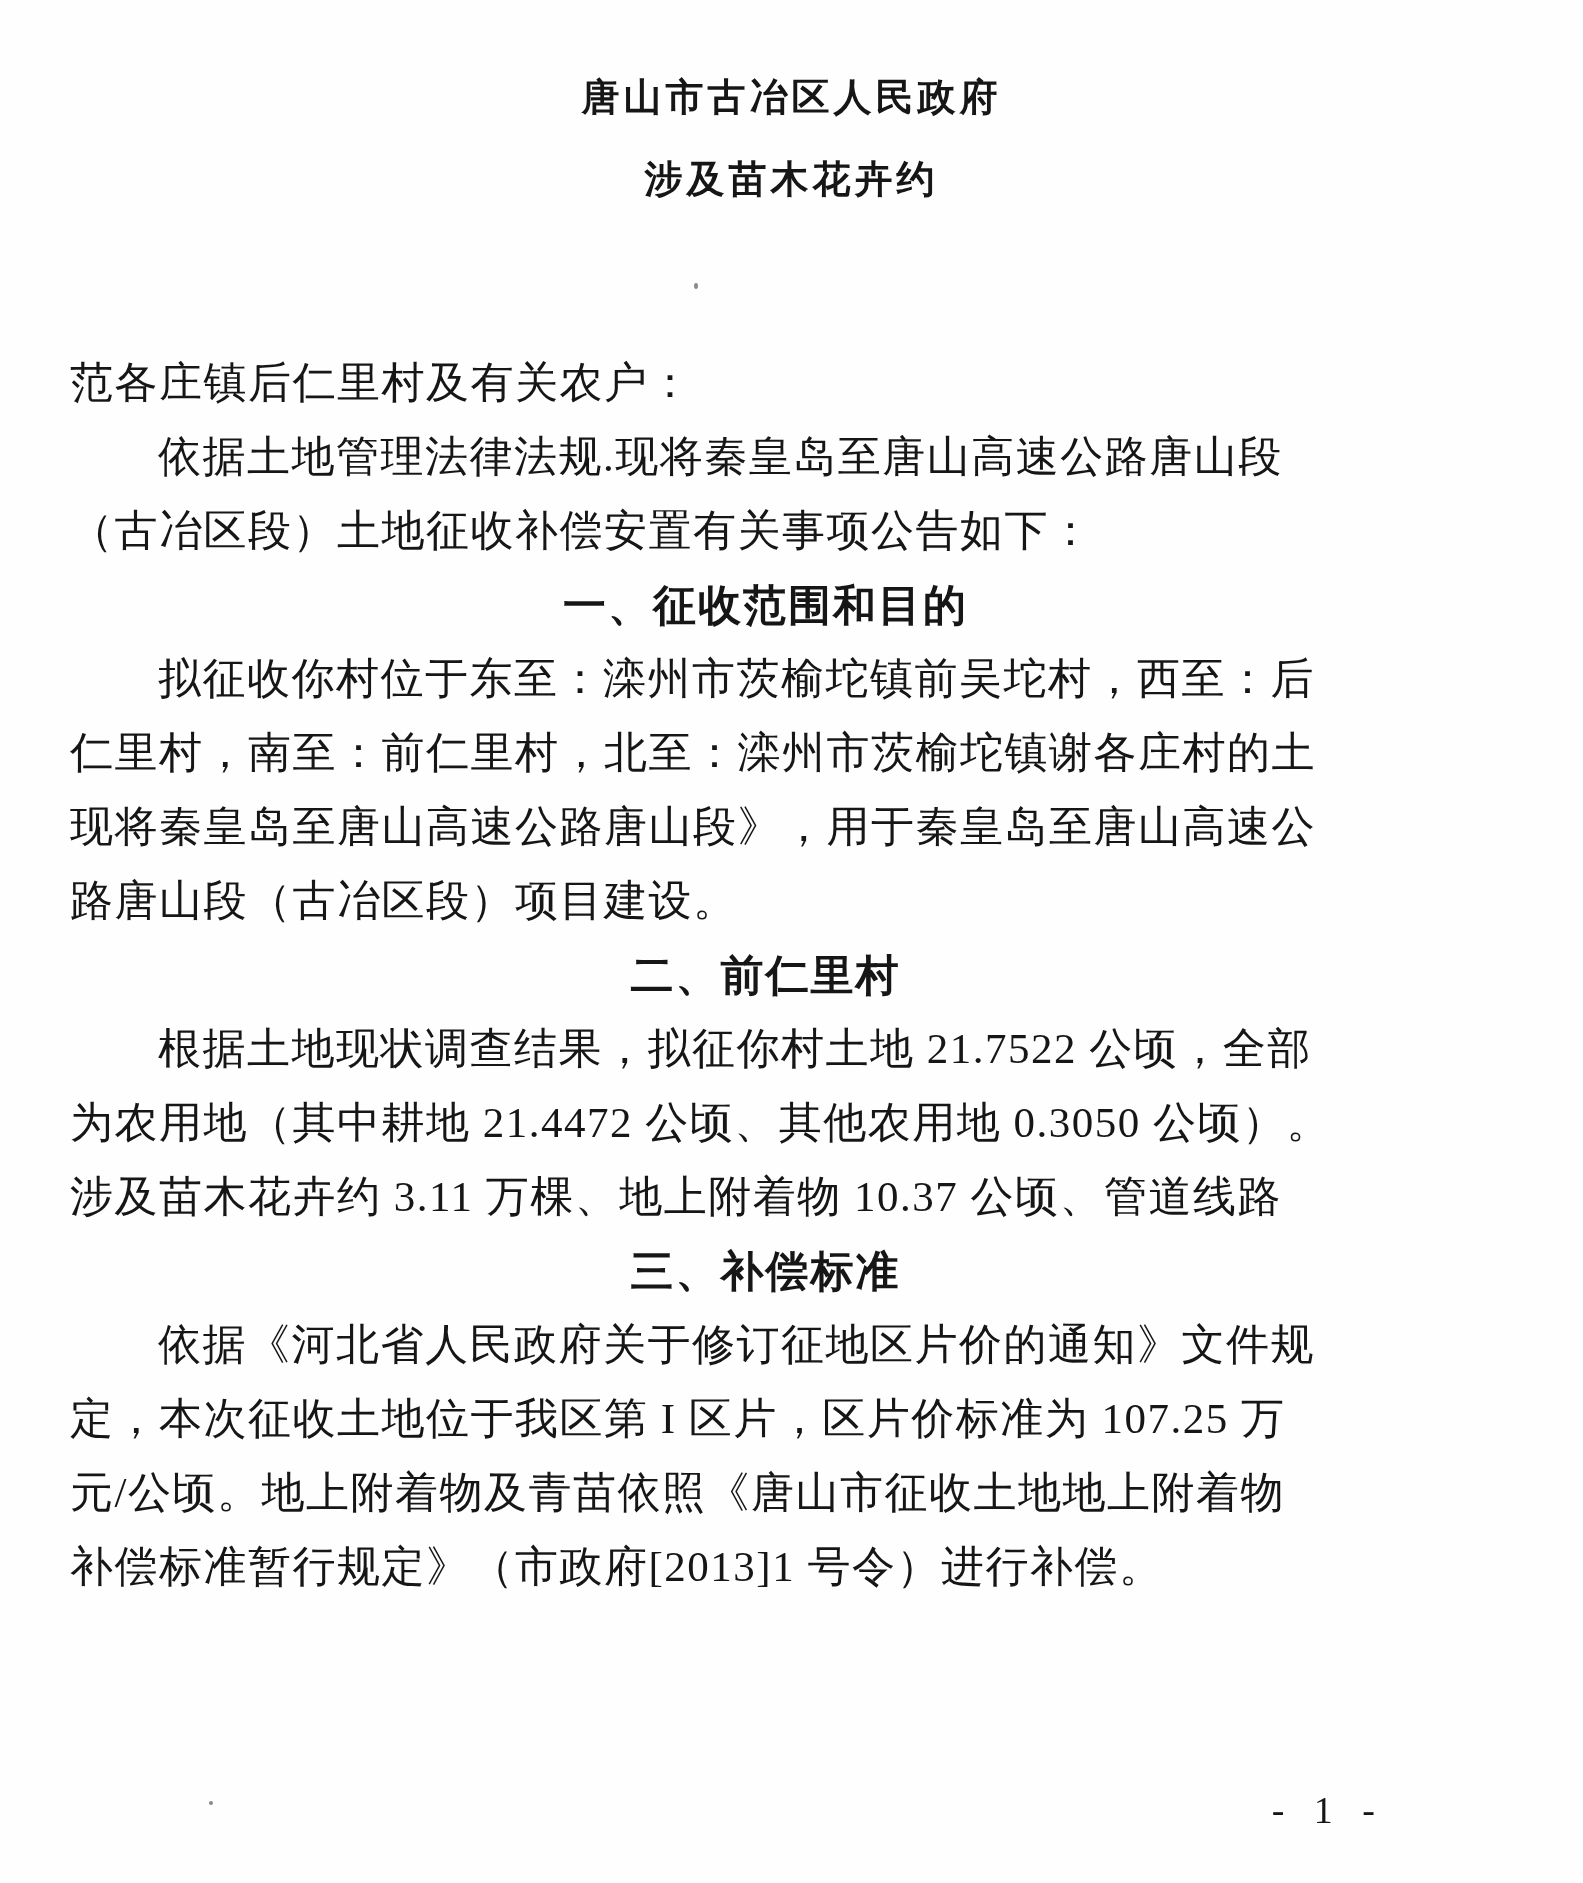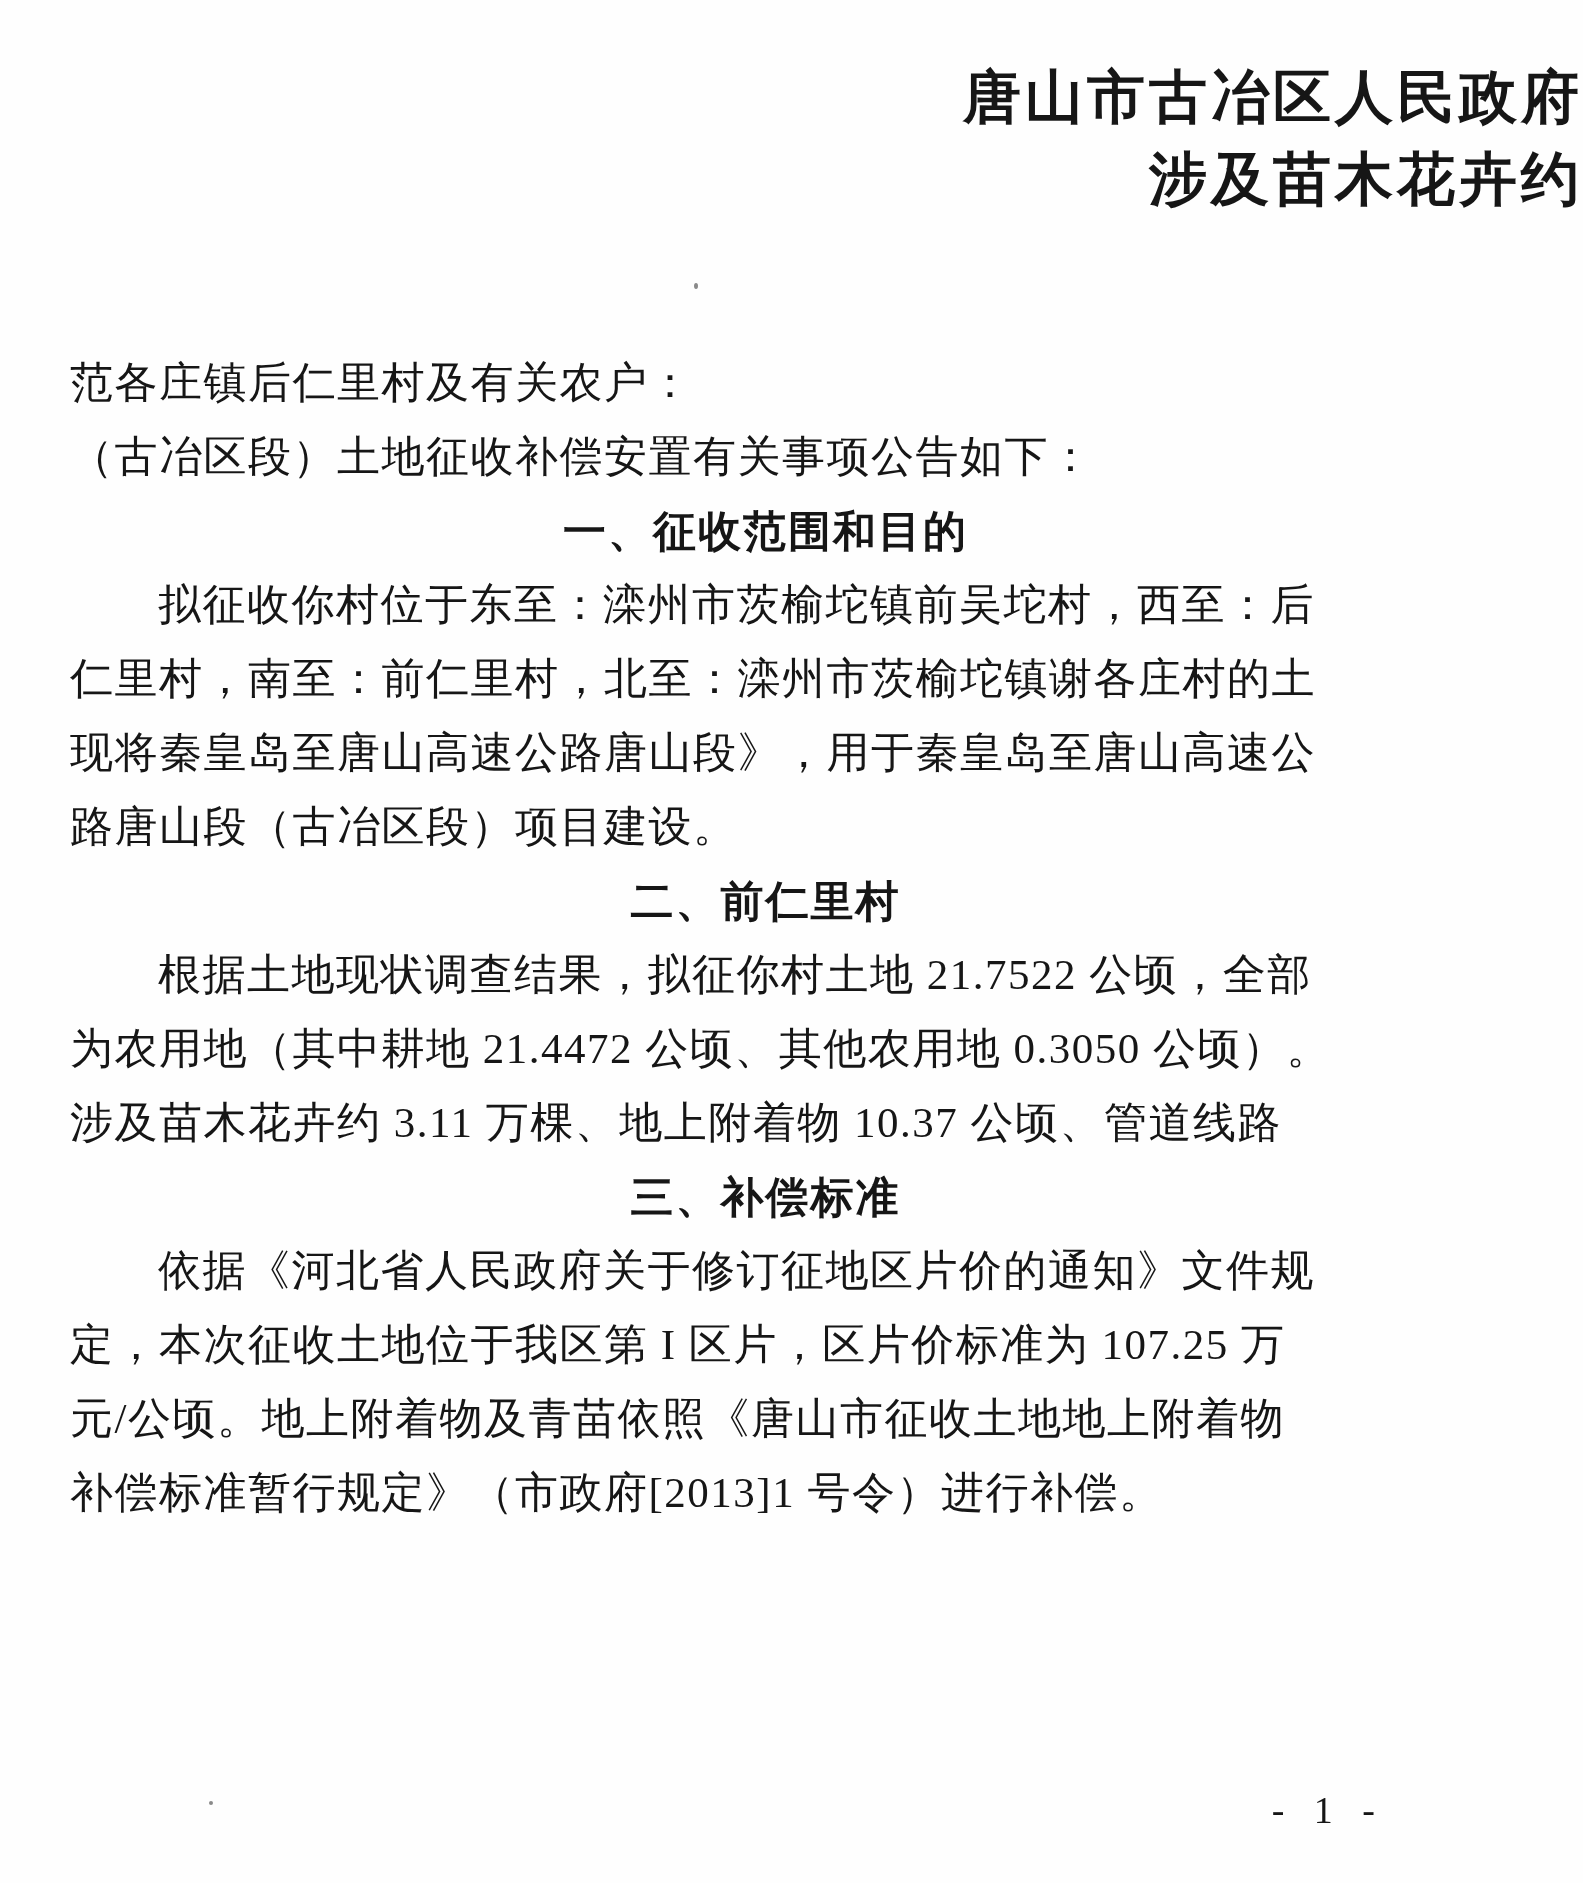--- a/index.html
+++ b/index.html
@@ -15,24 +15,23 @@
     color: #161616;
     overflow: hidden;
   }
   .title-block {
     padding-top: 56px;
     text-align: center;
     font-family: "Liberation Sans", "DejaVu Sans", sans-serif;
     font-weight: 700;
   }
   .title-line {
-    font-size: 58px;
+    font-size: 38px;
     line-height: 82px;
     letter-spacing: 4px;
-    text-align: right;
   }
   .body-block {
     margin: 126px 210px 0 70px;
     font-family: "Liberation Serif", "DejaVu Serif", serif;
     font-size: 43px;
     line-height: 74px;
   }
   .line {
     white-space: nowrap;
     letter-spacing: 1.5px;
@@ -70,20 +69,21 @@
 
   <div class="title-block">
     <div class="title-line">唐山市古冶区人民政府</div>
     <div class="title-line">涉及苗木花卉约</div>
   </div>
 
   <div class="body-block">
 
     <div class="line">范各庄镇后仁里村及有关农户：</div>
 
+    <div class="line indent">依据土地管理法律法规.现将秦皇岛至唐山高速公路唐山段</div>
     <div class="line">（古冶区段）土地征收补偿安置有关事项公告如下：</div>
 
     <div class="line indent heading">一、征收范围和目的</div>
     <div class="line indent">拟征收你村位于东至：滦州市茨榆坨镇前吴坨村，西至：后</div>
     <div class="line">仁里村，南至：前仁里村，北至：滦州市茨榆坨镇谢各庄村的土</div>
     <div class="line">现将秦皇岛至唐山高速公路唐山段》，用于秦皇岛至唐山高速公</div>
     <div class="line">路唐山段（古冶区段）项目建设。</div>
 
     <div class="line indent heading">二、前仁里村</div>
     <div class="line indent">根据土地现状调查结果，拟征你村土地 21.7522 公顷，全部</div>

